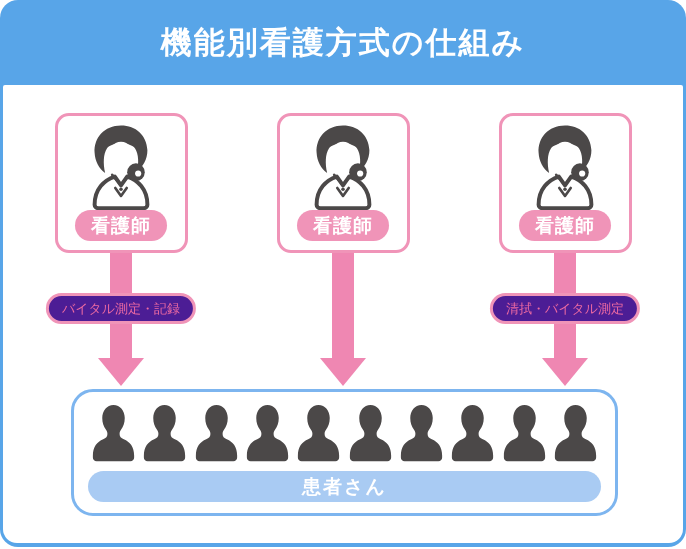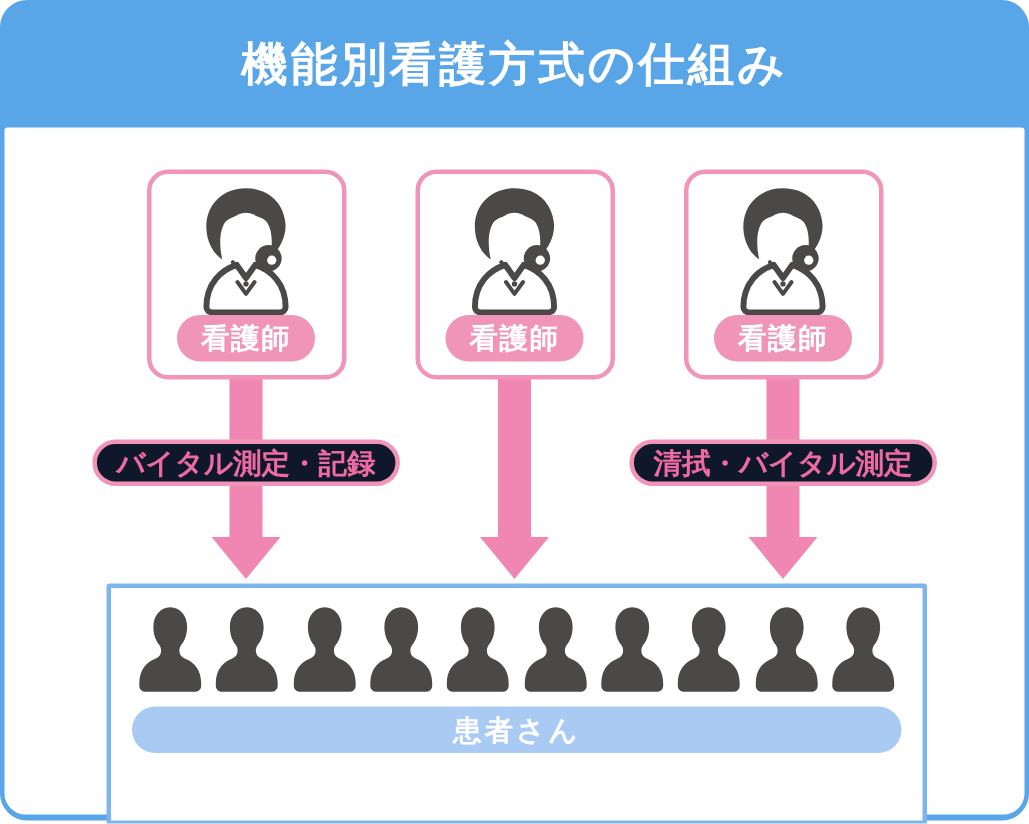--- a/index.html
+++ b/index.html
@@ -31,21 +31,21 @@
   .header-title{
     color:#ffffff;font-size:31px;font-weight:800;letter-spacing:2px;
   }
   .content{
     position:absolute;left:3px;top:85px;width:680px;height:458px;
     background:#ffffff;
     border-radius:2px 2px 14px 14px;
   }
   .columns{
     position:absolute;left:0;top:113px;width:686px;height:272px;
-    display:flex;justify-content:center;gap:46px;
+    display:flex;justify-content:center;gap:89px;
   }
   .column{
     position:relative;width:133px;height:272px;
   }
   .nurse-card{
     position:relative;width:133px;height:140px;
     background:#ffffff;
     border:3px solid var(--pink);
     border-radius:14px;
     display:flex;flex-direction:column;align-items:center;
@@ -71,33 +71,33 @@
     position:absolute;left:50%;transform:translateX(-50%);
     top:245px;width:0;height:0;
     border-left:23px solid transparent;
     border-right:23px solid transparent;
     border-top:28px solid var(--arrow-pink);
     z-index:1;
   }
   .task-pill{
     position:absolute;left:50%;transform:translateX(-50%);
     top:180px;height:31px;padding:0 13px;
-    background:#0f172a;
+    background:#4c1d95;
     border:3px solid var(--pink);
     border-radius:17px;
     display:flex;align-items:center;justify-content:center;
-    color:var(--pink-text);font-size:19px;font-weight:bold;
+    color:var(--pink-text);font-size:13px;font-weight:normal;
     white-space:nowrap;
     z-index:3;
   }
   .patient-box{
-    position:absolute;left:71px;top:389px;width:547px;height:161px;
+    position:absolute;left:71px;top:389px;width:547px;height:127px;
     background:#ffffff;
     border:3px solid var(--box-blue-border);
-    border-radius:2px;
+    border-radius:22px;
   }
   .silhouette-row{
     display:flex;justify-content:space-between;align-items:flex-end;
     padding:7px 17px 0 17px;height:72px;
   }
   .patient-silhouette{width:45px;height:62px;display:block;}
   .patient-pill{
     margin:7px 14px 0 14px;height:31px;
     background:var(--patient-pill-bg);
     border-radius:16px;

